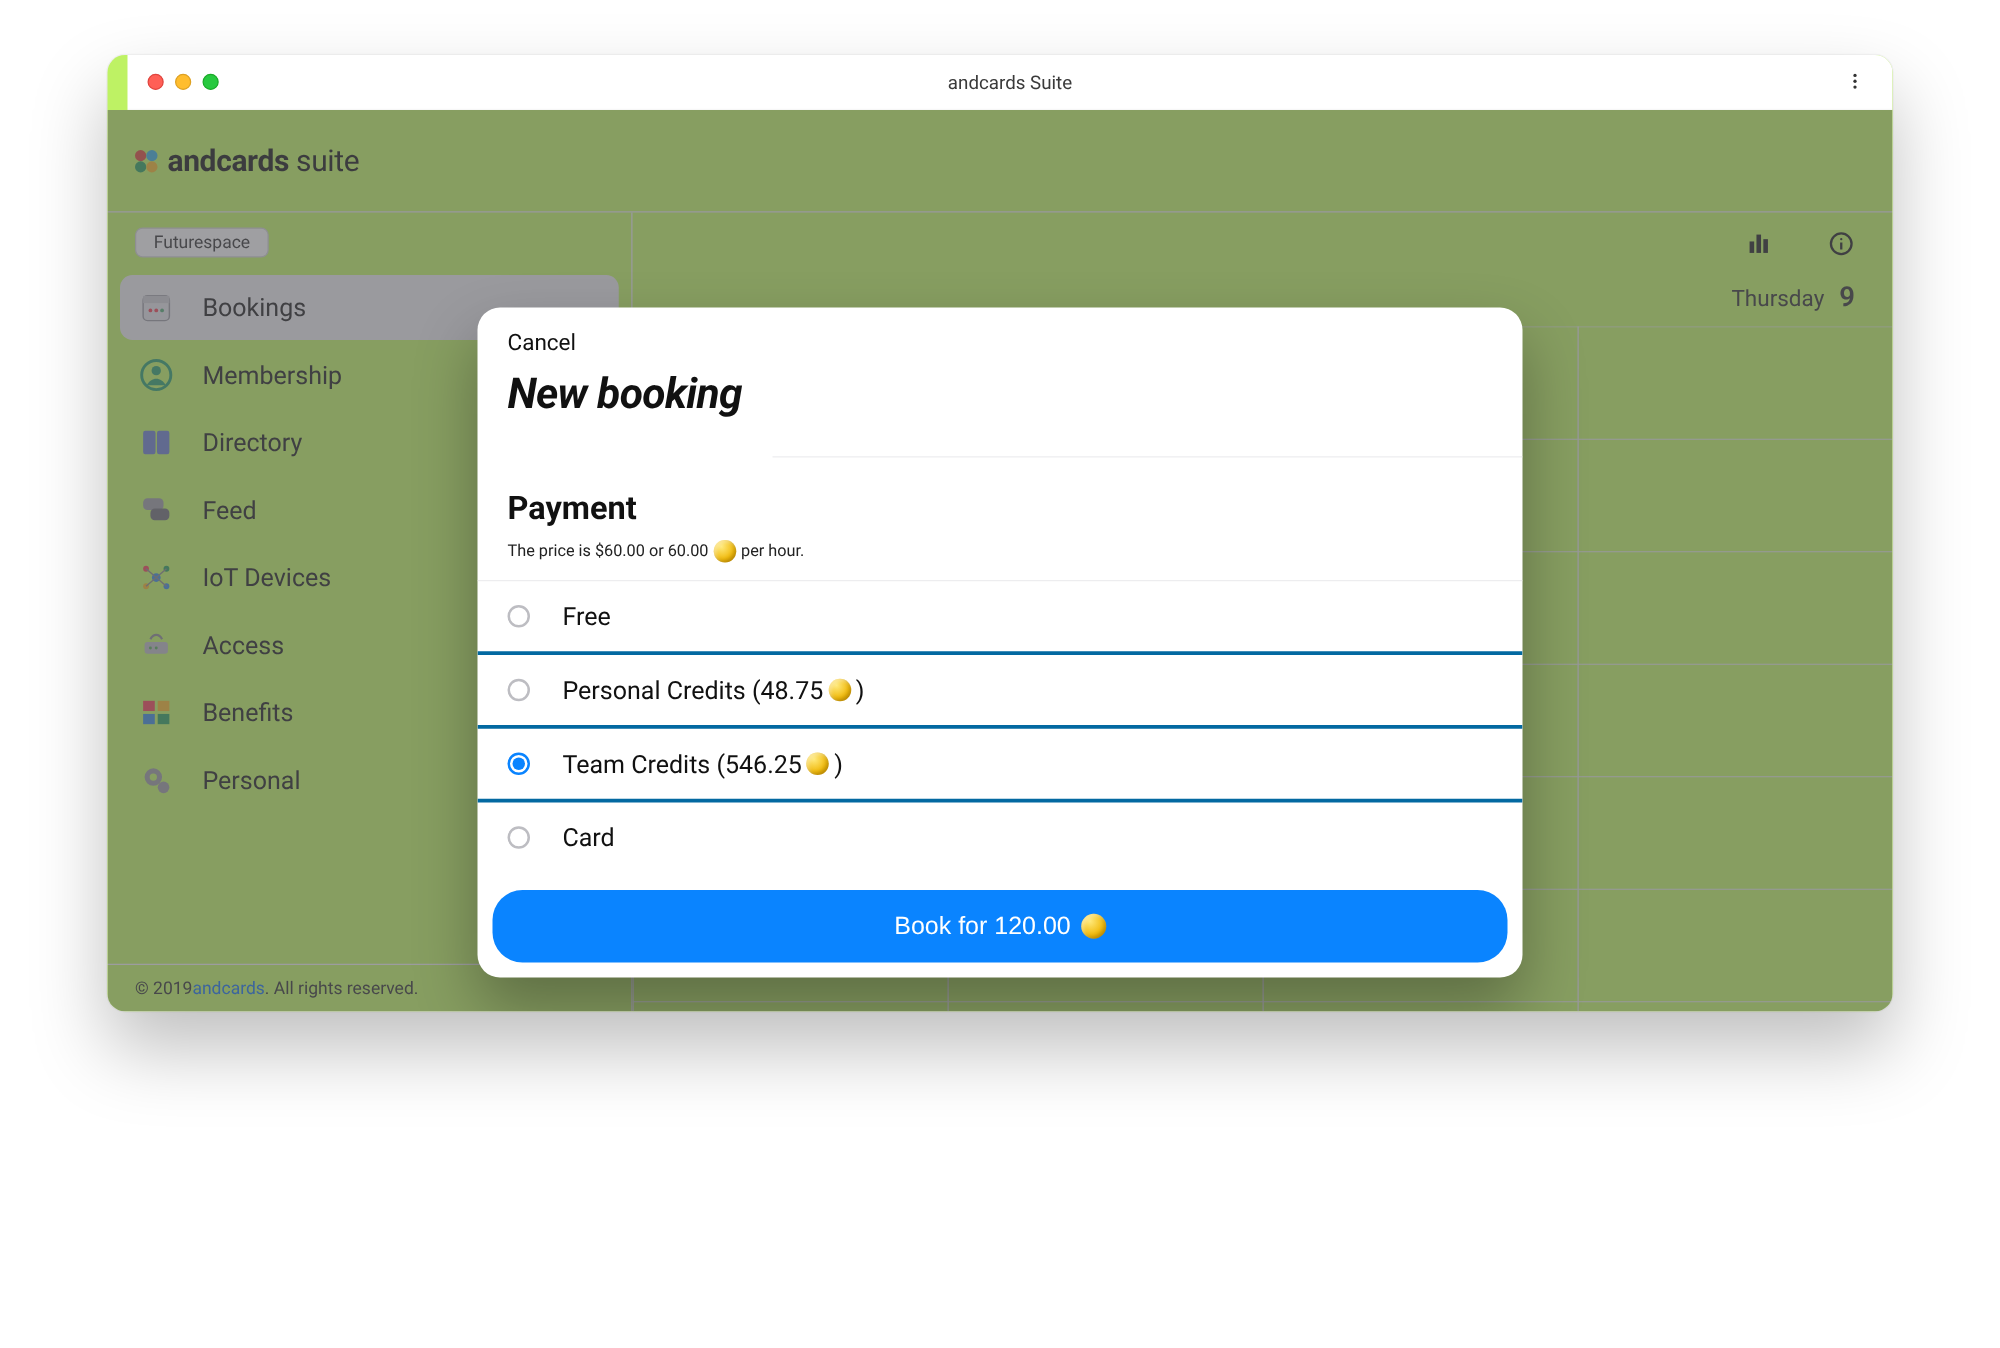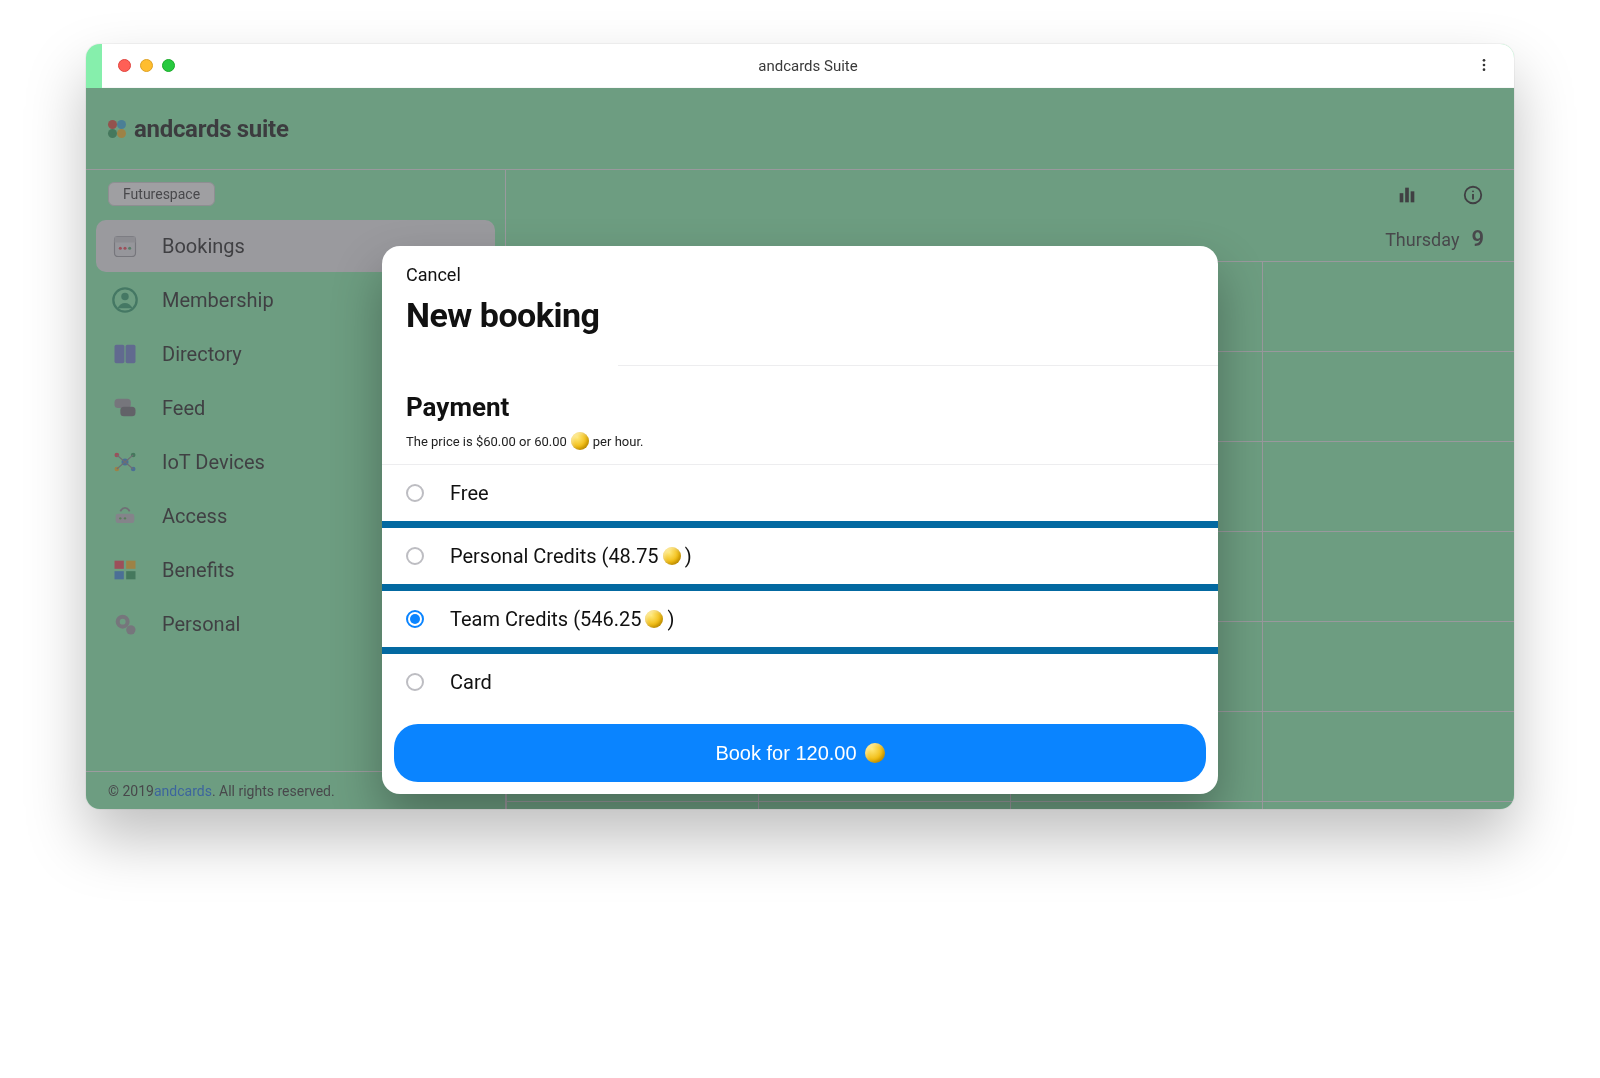--- a/index.html
+++ b/index.html
@@ -9,21 +9,21 @@
     width: 1600px;
     height: 1078px;
     display: flex;
     align-items: flex-start;
     justify-content: center;
     padding-top: 44px;
   }
   .window {
     width: 1428px;
     height: 765px;
-    background: #86efac;
+    background: #bef264;
     border-radius: 14px;
     box-shadow: 0 30px 60px rgba(0,0,0,0.25), 0 0 0 1px rgba(0,0,0,0.04);
     overflow: hidden;
     position: relative;
     padding-left: 16px;
   }
   
   .titlebar {
     height: 44px;
     display: flex;
@@ -69,21 +69,21 @@
   }
   .brand-logo {
     display: inline-flex;
     width: 18px; height: 18px;
     flex-wrap: wrap;
     margin-right: 8px;
   }
   .brand-logo span { width:9px; height:9px; border-radius:50%; }
   .brand-text { font-size: 24px; color: #1a1a1a; font-weight: 500; letter-spacing: -0.3px; }
   .brand-text b { font-weight: 700; }
-  .brand-text .suite { font-weight: 700; }
+  .brand-text .suite { font-weight: 400; }
   .body-row { flex:1; display:flex; min-height:0; }
   .sidebar {
     width: 420px;
     border-right: 1px solid #e8e8ea;
     display:flex;
     flex-direction:column;
   }
   .ws-pill-row { padding: 12px 22px 8px; }
   .ws-pill {
     display:inline-block;
@@ -164,33 +164,33 @@
     border-radius:18px;
     box-shadow: 0 25px 50px rgba(0,0,0,0.3);
     padding-bottom: 12px;
     overflow:hidden;
     margin-top:32px;
   }
   .modal-head {
     padding: 18px 24px 8px;
   }
   .modal-cancel { font-size:18px; color:#111; cursor:pointer; }
-  .modal-title { font-size:34px; font-weight:700; color:#111; margin-top:10px; letter-spacing:-0.5px; }
+  .modal-title { font-size:34px; font-weight:700; color:#111; margin-top:10px; letter-spacing:-0.5px;font-style:italic; }
   .modal-divider {
     height:1px; background:#ededef;
     margin: 22px 0 0 236px;
   }
   .section-title { font-size:26px; font-weight:700; margin: 26px 24px 10px; color:#111; }
   .price-text { font-size:13px; color:#222; margin: 10px 24px 14px; display:flex; align-items:center; gap:4px; }
   .coin { width:18px; height:18px; display:inline-block; vertical-align:middle; border-radius:50%; background: radial-gradient(circle at 35% 30%, #ffe97a, #f0b90b 60%, #c58900); box-shadow: inset -2px -2px 3px rgba(0,0,0,0.15), inset 2px 2px 3px rgba(255,255,255,0.4); }
   .options { border-top:1px solid #ededef; }
   .option {
     display:flex; align-items:center; gap:26px;
     padding: 16px 24px;
-    border-bottom:7px solid #0369a1;
+    border-bottom:3px solid #0369a1;
     font-size:20px; color:#111;
     cursor:pointer;
   }
   .option:last-child { border-bottom:none; }
   .radio {
     width:18px; height:18px; border-radius:50%;
     border:2px solid #bdbdc2;
     display:flex; align-items:center; justify-content:center;
     flex-shrink:0;
   }

